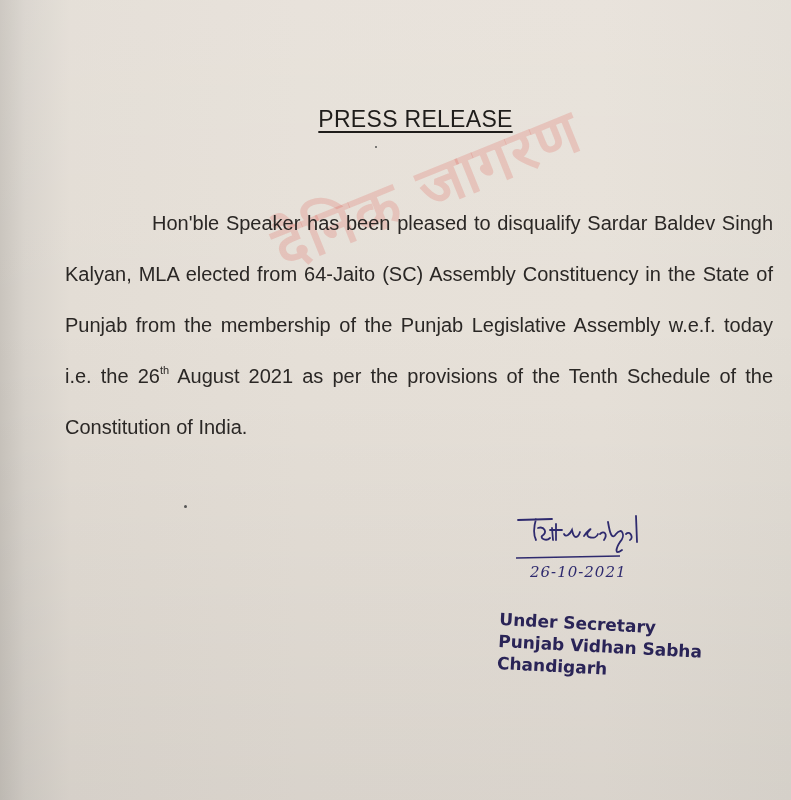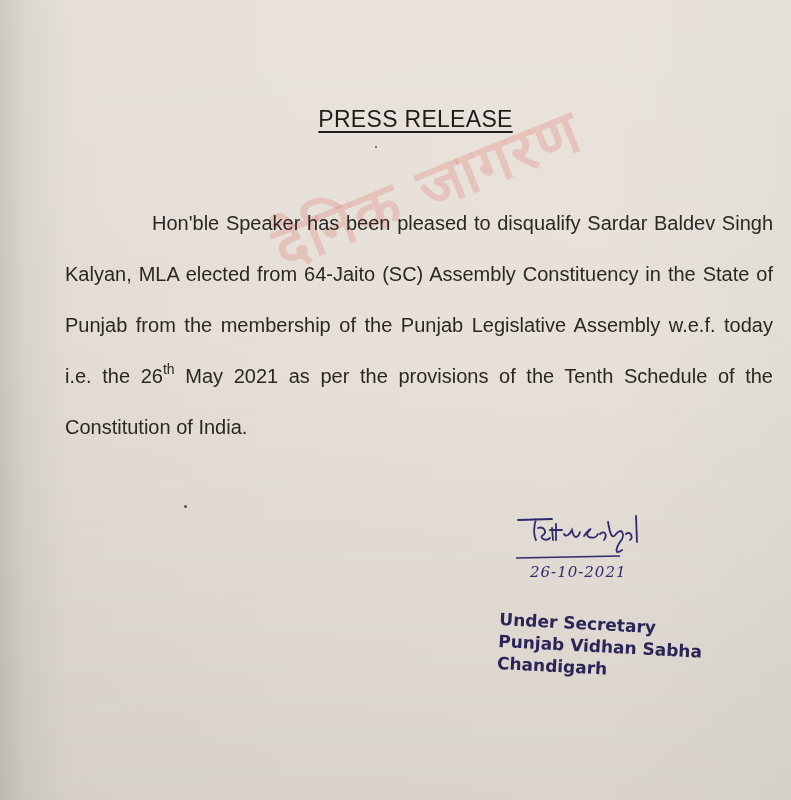--- a/index.html
+++ b/index.html
@@ -27,21 +27,21 @@
     position: absolute; left: 0; width: 100%; top: 106px;
     text-align: center; font-size: 23px; letter-spacing: 0.3px;
     text-decoration: underline; text-underline-offset: 4px; text-decoration-thickness: 2px;
     margin-left: 20px; color: #1f1d1b;
   }
   .body {
     position: absolute; left: 65px; top: 198px; width: 708px;
     font-size: 20px; line-height: 51px; text-align: justify;
     text-indent: 87px; color: #2a2725;
   }
-  .body sup { font-size: 14px; line-height: 0; vertical-align: 9px; }
+  .body sup { font-size: 11px; line-height: 0; vertical-align: 9px; }
   .sig {
     position: absolute; left: 512px; top: 512px; width: 150px; height: 75px;
   }
   .sig-date {
     position: absolute; left: 530px; top: 563px;
     font-family: "DejaVu Serif", serif; font-size: 15px; color: #2e2a6e;
     letter-spacing: 1px; font-style: italic;
   }
   .stamp {
     position: absolute; left: 500px; top: 608px;
@@ -53,21 +53,21 @@
 </style>
 </head>
 <body>
 
 <div class="shade"></div>
 
 <div class="watermark">दैनिक जागरण</div>
 
 <div class="title">PRESS RELEASE</div>
 
-<div class="body"><span>Hon'ble Speaker has been pleased to disqualify Sardar Baldev Singh Kalyan, MLA elected from 64-Jaito (SC) Assembly Constituency in the State of Punjab from the membership of the Punjab Legislative Assembly w.e.f. today i.e. the 26</span><sup>th</sup><span> May 2021 as per the provisions of the Tenth Schedule of the Constitution of India.</span></div>
+<div class="body"><span>Hon'ble Speaker has been pleased to disqualify Sardar Baldev Singh Kalyan, MLA elected from 64-Jaito (SC) Assembly Constituency in the State of Punjab from the membership of the Punjab Legislative Assembly w.e.f. today i.e. the 26</span><sup>th</sup><span> August 2021 as per the provisions of the Tenth Schedule of the Constitution of India.</span></div>
 
 <svg class="sig" viewBox="0 0 150 75">
   <path d="M6 8 L40 7 M24 7 C22 14 21 22 24 28 M26 16 C32 14 36 20 30 24 C28 26 34 30 38 26 M40 16 L41 28 M44 12 L44 28 M38 18 L50 18 M52 22 C54 26 58 22 60 18 C62 28 66 26 68 20 M72 24 C76 18 82 14 76 20 C72 26 84 28 86 22 M88 22 C92 18 96 22 92 28 M96 10 C98 22 100 28 104 22 M104 22 C110 14 114 24 108 30 C104 36 102 44 110 38 M114 22 C118 18 122 26 118 28 M124 4 L125 30" fill="none" stroke="#2e2a6e" stroke-width="1.8" stroke-linecap="round"></path>
   <path d="M4 46 L108 44" stroke="#2e2a6e" stroke-width="1.6" fill="none"></path>
 </svg>
 <div class="sig-date">26-10-2021</div>
 
 <div class="stamp">
   <div>Under Secretary</div>
   <div>Punjab Vidhan Sabha</div>

